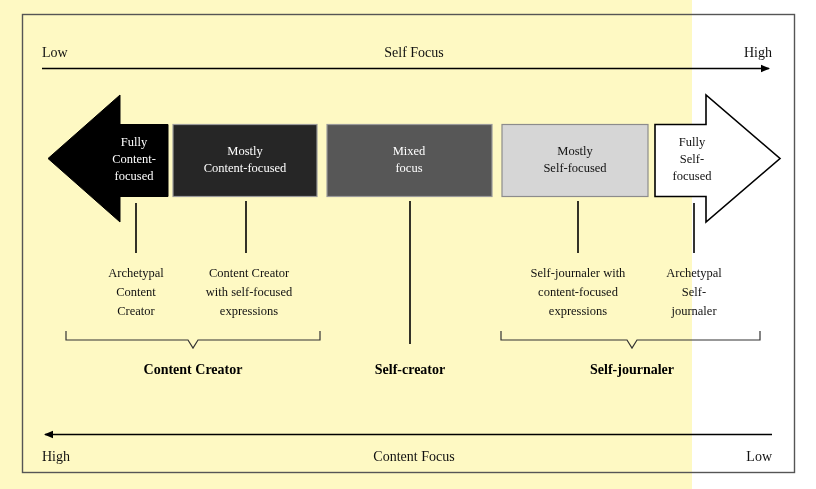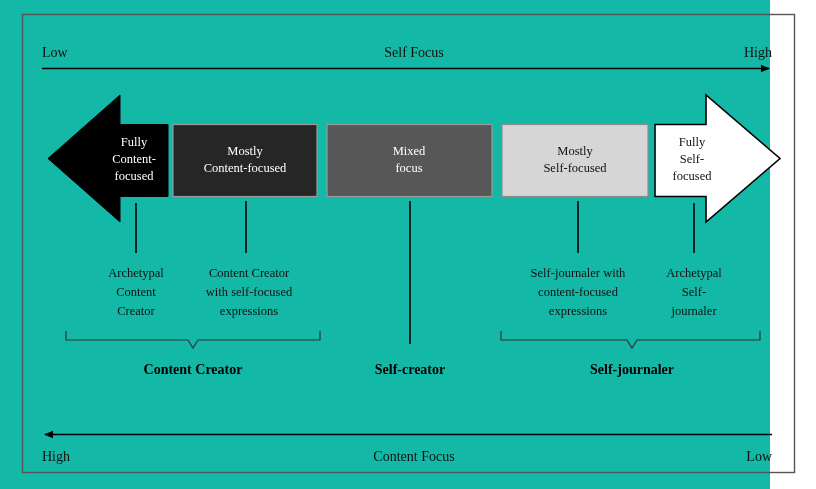--- a/index.html
+++ b/index.html
@@ -8,23 +8,23 @@
     background: #ffffff;
   }
   body {
     width: 816px;
     height: 489px;
     font-family: "Liberation Serif", "DejaVu Serif", serif;
     overflow: hidden;
   }
   #figure-root {
     position: relative;
-    width: 770px;
+    width: 692px;
     height: 489px;
-    background: #14b8a6;
+    background: #fef9c3;
   }
   svg#diagram {
     position: absolute;
     left: 0;
     top: 0;
     width: 816px;
     height: 489px;
   }
   .ax-label, .ax-end {
     font-family: "Liberation Serif", "DejaVu Serif", serif;

